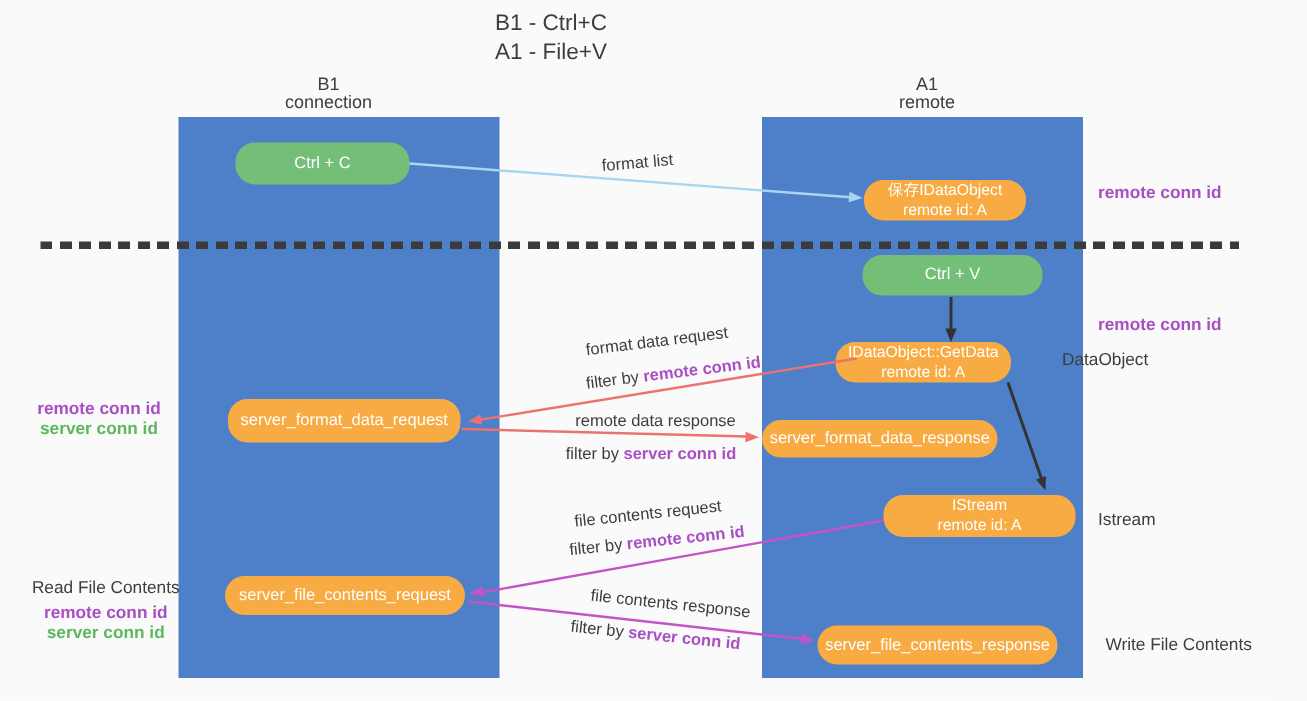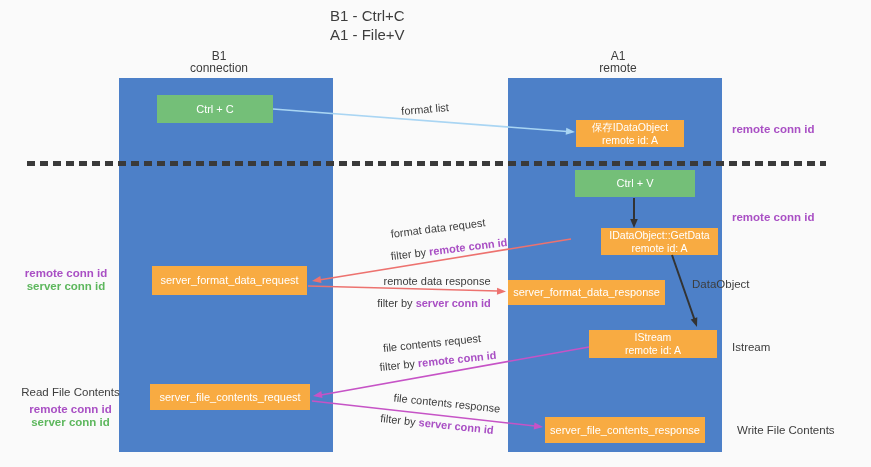--- a/index.html
+++ b/index.html
@@ -24,21 +24,21 @@
     background:var(--column_blue);
   }
   .column.b1{left:119px;}
   .column.a1{left:508px;}
   .dashed-line{
     position:absolute;left:27px;top:161px;width:799px;height:5px;
     background:repeating-linear-gradient(to right,var(--dash_line) 0 8px,transparent 8px 13px);
   }
   .node{
     position:absolute;display:flex;flex-direction:column;align-items:center;justify-content:center;
-    color:#fff;font-size:11px;text-align:center;line-height:13px;
+    color:#fff;font-size:11px;text-align:center;line-height:13px;border-radius:13px;
   }
   .node.green{background:var(--box_green);}
   .node.orange{background:var(--box_orange);}
   .node.two-line{font-size:10.5px;}
   .rlabel{position:absolute;font-size:11.5px;white-space:nowrap;}
   .purple{color:var(--purple);font-weight:bold;}
   .greenlbl{color:var(--green_label);font-weight:bold;}
   .darklbl{color:var(--text_dark);}
   .llabel-group{position:absolute;text-align:center;font-size:11.5px;line-height:13px;}
   .flow{
@@ -79,21 +79,21 @@
 
   <div class="node orange two-line" style="left:576px;top:120px;width:108px;height:27px;">
     <span>保存IDataObject</span>
     <span>remote id: A</span>
   </div>
 
   <div class="node green" style="left:575px;top:170px;width:120px;height:27px;">
     <span>Ctrl + V</span>
   </div>
 
-  <div class="node orange two-line" style="left:601px;top:228px;width:117px;height:27px;align-items:center;">
+  <div class="node orange two-line" style="left:557px;top:228px;width:117px;height:27px;align-items:center;">
     <span>IDataObject::GetData</span>
     <span>remote id: A</span>
   </div>
 
   <div class="node orange" style="left:508px;top:280px;width:157px;height:25px;">
     <span>server_format_data_response</span>
   </div>
 
   <div class="node orange" style="left:152px;top:266px;width:155px;height:29px;">
     <span>server_format_data_request</span>
@@ -107,21 +107,21 @@
   <div class="node orange" style="left:545px;top:417px;width:160px;height:26px;">
     <span>server_file_contents_response</span>
   </div>
 
   <div class="node orange" style="left:150px;top:384px;width:160px;height:26px;">
     <span>server_file_contents_request</span>
   </div>
 
   <div class="rlabel purple" style="left:732px;top:123px;">remote conn id</div>
   <div class="rlabel purple" style="left:732px;top:211px;">remote conn id</div>
-  <div class="rlabel darklbl" style="left:692px;top:234px;margin-top:44px;">DataObject</div>
+  <div class="rlabel darklbl" style="left:708px;top:234px;">DataObject</div>
   <div class="rlabel darklbl" style="left:732px;top:341px;">Istream</div>
   <div class="rlabel darklbl" style="left:737px;top:424px;">Write File Contents</div>
 
   <div class="llabel-group" style="left:20px;top:267px;width:92px;">
     <div class="purple">remote conn id</div>
     <div class="greenlbl">server conn id</div>
   </div>
   <div class="llabel-group" style="left:18px;top:386px;width:105px;">
     <div class="darklbl">Read File Contents</div>
     <div class="purple" style="margin-top:4px;">remote conn id</div>

